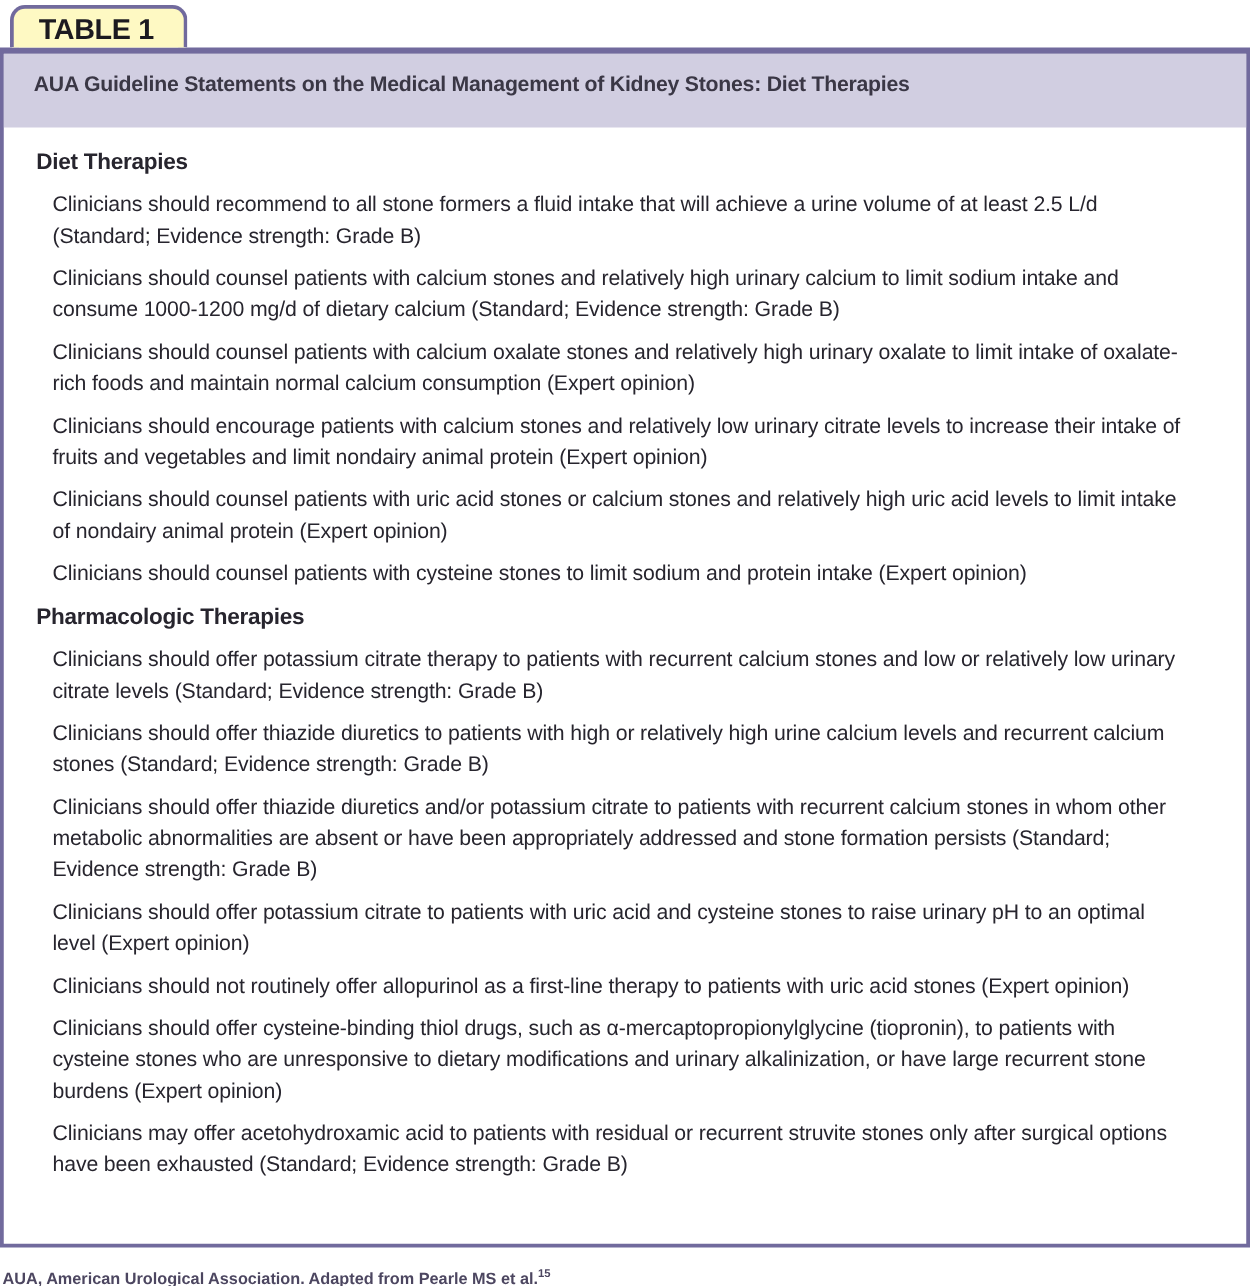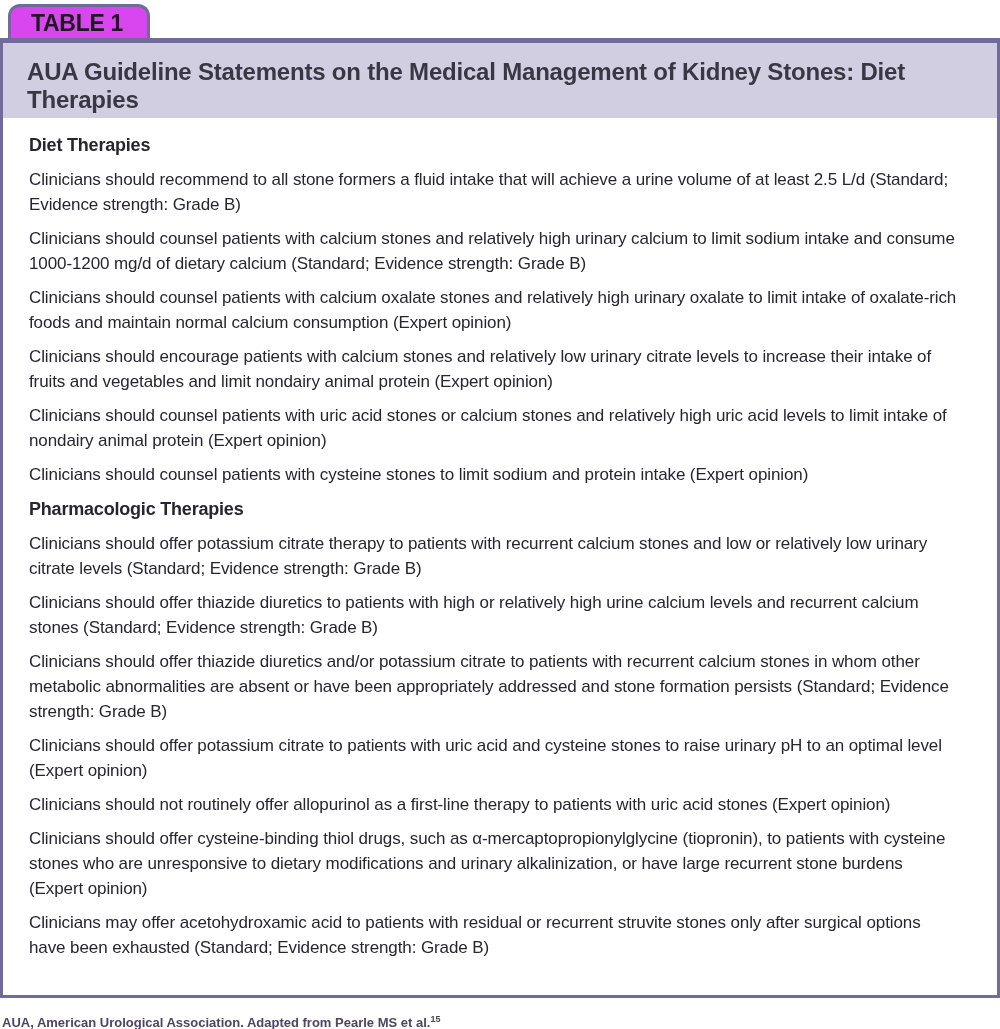--- a/index.html
+++ b/index.html
@@ -10,54 +10,54 @@
     --footnote-color:#4c4660;
   }
   *{margin:0;padding:0;box-sizing:border-box;}
   html,body{background:#ffffff;}
   body{
     width:1000px;height:1029px;position:relative;overflow:hidden;
     font-family:"Liberation Sans",sans-serif;
   }
   .tab{
     position:absolute;left:8px;top:4px;height:34px;z-index:2;
-    background:#d946ef;
+    background:#fef9c3;
     border:3px solid var(--purple);
     border-bottom:none;
     border-radius:12px 12px 0 0;
     padding:2px 24px 0 20px;
     display:flex;align-items:center;
   }
   .tab-label{
     font-size:23px;font-weight:bold;color:#1c1a20;letter-spacing:-0.3px;
   }
   .table-box{
     position:absolute;left:0;top:38px;width:1000px;height:960px;z-index:1;
     border:3px solid var(--purple);
     border-top-width:5px;
     background:#ffffff;
     overflow:hidden;
   }
   .table-header{
     background:var(--header-bg);
-    padding:15px 24px 4px 24px;
-    font-size:24px;font-weight:bold;color:var(--title-color);
+    padding:15px 24px 24px 24px;
+    font-size:17px;font-weight:bold;color:var(--title-color);
     letter-spacing:-0.2px;
   }
   .table-body{
     padding:5px 39px 6px 26px;
     color:var(--body-color);
   }
   .section-heading{
     font-size:18px;font-weight:bold;line-height:25px;
     margin:10px 0 2px 0;color:var(--body-color);letter-spacing:-0.2px;
   }
   .statement{
     font-size:17px;font-weight:normal;line-height:25px;
-    margin:9px 0;color:var(--body-color);letter-spacing:-0.1px;
+    margin:9px 13px;color:var(--body-color);letter-spacing:-0.1px;
   }
   .footnote{
     position:absolute;left:2px;top:1004px;width:996px;
     font-size:13px;font-weight:bold;color:var(--footnote-color);margin-top:11px;
   }
   .footnote sup{font-size:9px;line-height:0;}
 </style>
 </head>
 <body>
 

